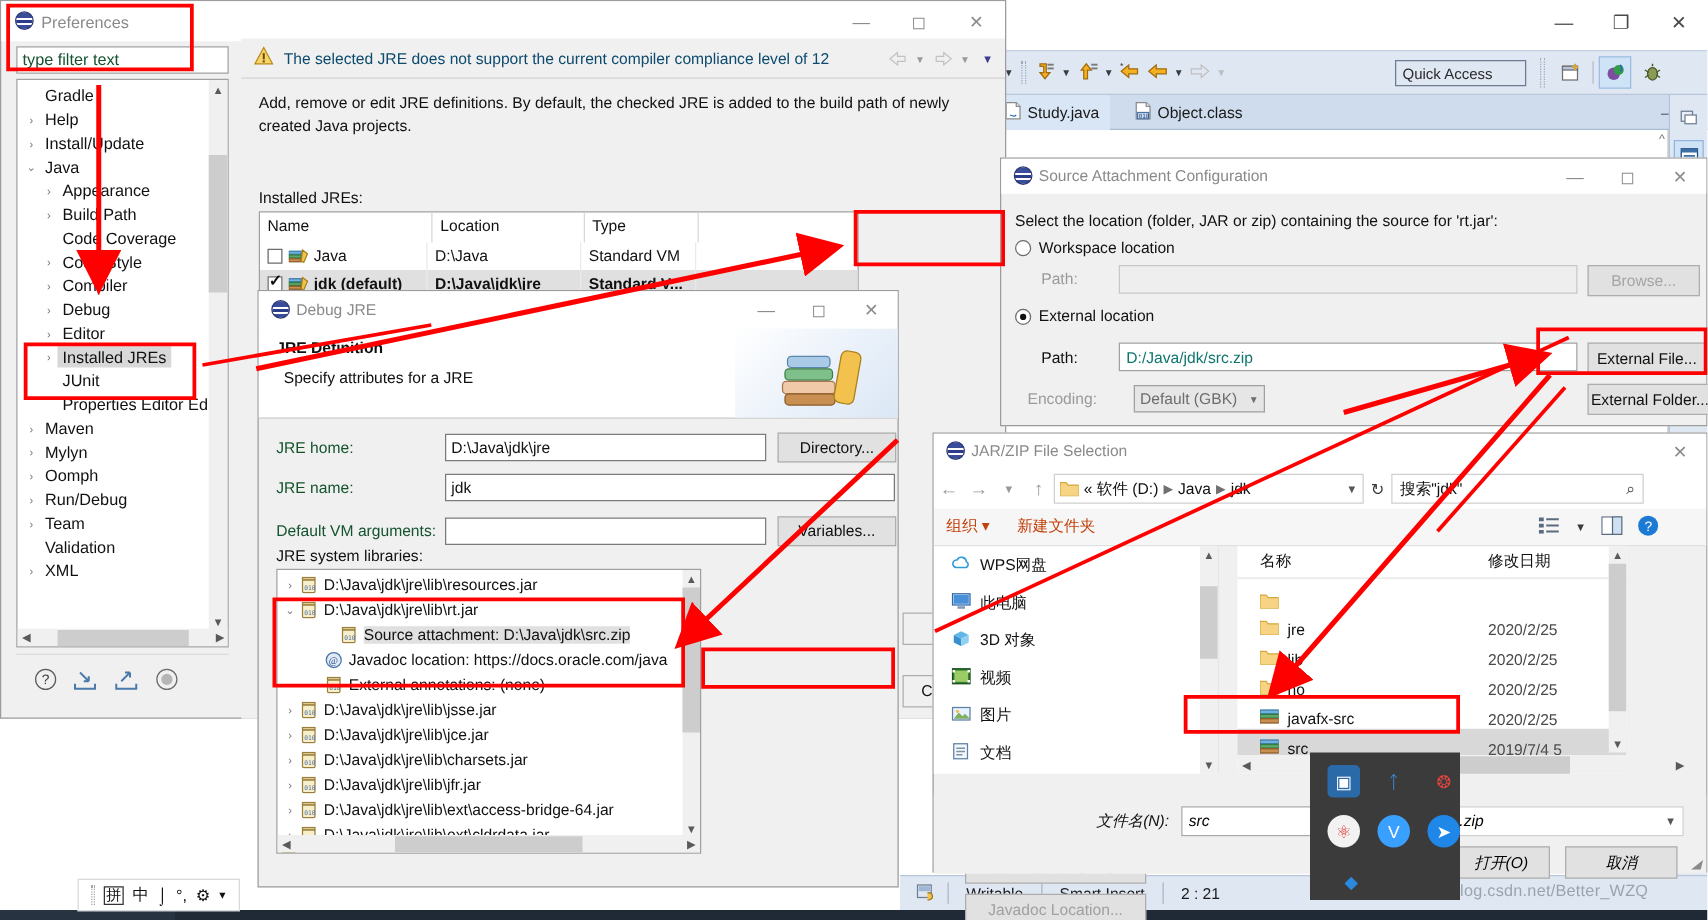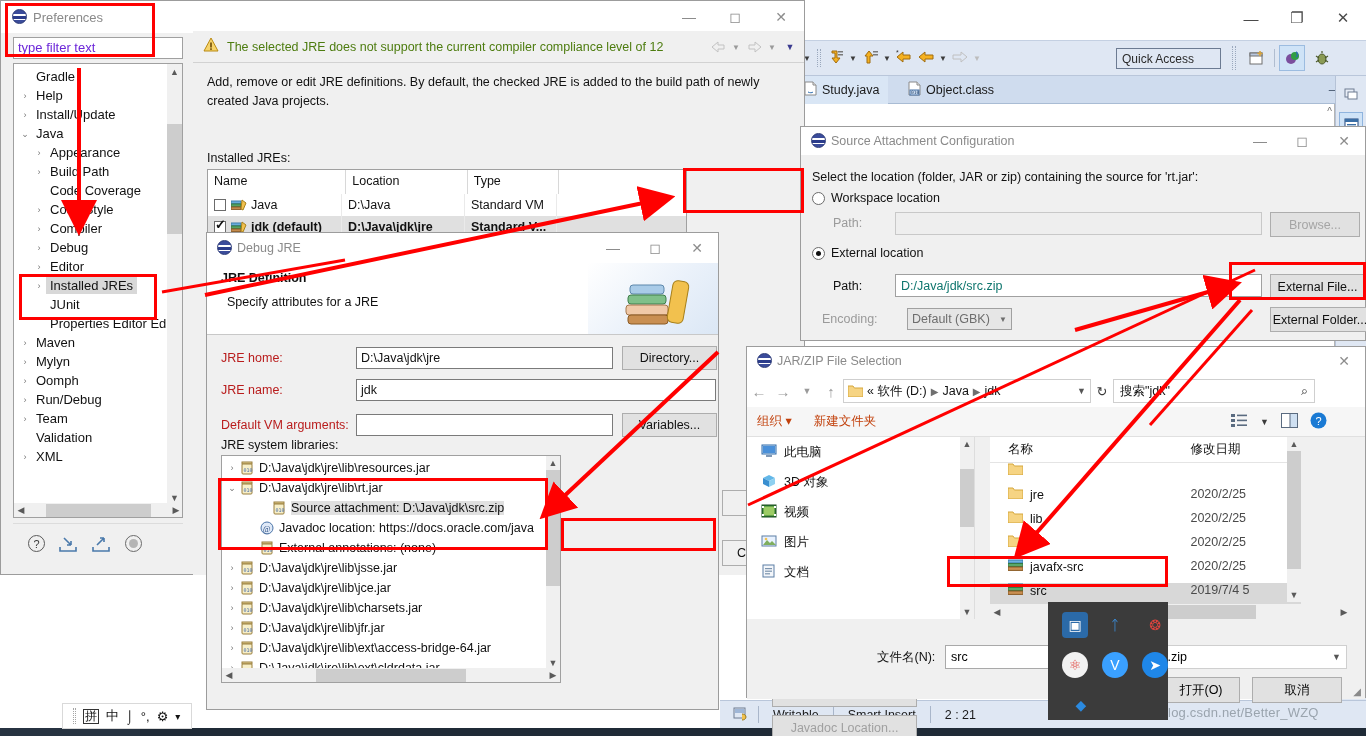--- a/index.html
+++ b/index.html
@@ -66,21 +66,21 @@
   .prefs-title { position:absolute; left:0; top:0; width:803px; height:32px; background:#ffffff;
                  display:flex; align-items:center; }
   .prefs-title .t { margin-left:32px; color:#8a8a8a; font-size:13px; }
   .ecl-globe { position:absolute; left:11px; top:8px; width:15px; height:15px; border-radius:50%;
                background:linear-gradient(180deg,#3b4c9b 0 34%, #ffffff 34% 48%, #2b3c8b 48% 66%, #ffffff 66% 78%, #3b4c9b 78% 100%);
                border:1px solid #2a3876; }
   .prefs-winbtns { position:absolute; right:0; top:0; height:32px; display:flex; }
   .prefs-winbtn { width:46px; height:32px; display:flex; align-items:center; justify-content:center; color:#8c8c8c; font-size:14px;}
 
   .filter-input { position:absolute; left:12px; top:36px; width:170px; height:22px;
-                  border:1px solid #a0a0a0; background:#ffffff; color:#6d28d9; font-size:13px;
+                  border:1px solid #a0a0a0; background:#ffffff; color:#14532d; font-size:13px;
                   padding:0 4px; line-height:20px; }
   .tree-panel { position:absolute; left:12px; top:62px; width:170px; height:455px;
                 background:#ffffff; border:1px solid #a0a0a0; overflow:hidden; }
   .tree-scroll { position:absolute; right:0; top:0; width:15px; height:441px; background:#f0f0f0; }
   .ts-up, .ts-dn { width:15px; height:15px; display:flex; align-items:center; justify-content:center; color:#5a5a5a; font-size:9px;}
   .ts-thumb { position:absolute; left:0; top:60px; width:15px; height:110px; background:#cdcdcd; }
   .tree-hscroll { position:absolute; left:0; bottom:0; width:169px; height:14px; background:#f0f0f0;
                   display:flex; align-items:center; justify-content:space-between; }
   .th-arrow { width:14px; height:14px; display:flex; align-items:center; justify-content:center; color:#5a5a5a; font-size:9px;}
   .th-thumb { height:13px; background:#cdcdcd; }
@@ -89,21 +89,21 @@
   .tnode.sel .lbl { background:#d8d8d8; padding:1px 4px; }
   .tnode .lbl { padding:1px 4px; }
 
   .prefs-bottom-icons { position:absolute; left:12px; top:522px; width:170px; height:42px;
                         background:#f0f0f0; border-top:1px solid #dcdcdc; display:flex; align-items:center;
                         gap:12px; padding-left:14px; }
 
   .prefs-right { position:absolute; left:192px; top:30px; width:611px; height:544px; background:#f0f0f0; }
   .warn-bar { position:absolute; left:0; top:0; width:611px; height:32px; background:#f0f0f0;
               border-bottom:1px solid #d2d2d2; display:flex; align-items:center; }
-  .warn-bar .msg { margin-left:8px; font-size:12.5px; color:#4d7c0f; }
+  .warn-bar .msg { margin-left:8px; font-size:12.5px; color:#0c4a6e; }
   .warn-nav { position:absolute; right:6px; top:0; height:32px; display:flex; align-items:center; gap:2px; }
   .wn { width:16px; height:22px; display:flex; align-items:center; justify-content:center; }
   .desc { position:absolute; left:14px; top:42px; width:585px; font-size:12.5px; color:#111; line-height:19px; }
   .lbl-jres { position:absolute; left:14px; top:120px; font-size:12.5px; color:#111; }
 
   .jre-table { position:absolute; left:14px; top:138px; width:480px; height:88px;
                border:1px solid #a0a0a0; background:#ffffff; }
   .jt-head { display:flex; height:24px; font-size:12.5px; color:#111; }
   .jt-head > div { border-right:1px solid #d8d8d8; padding:4px 6px; }
   .jt-row { display:flex; height:22px; font-size:12.5px; align-items:center; color:#111; }
@@ -124,21 +124,21 @@
   .ej-title { position:absolute; left:0; top:0; width:511px; height:30px; background:#ffffff; display:flex; align-items:center; }
   .ej-title .t { margin-left:30px; color:#8a8a8a; font-size:12.5px; }
   .ej-header { position:absolute; left:0; top:30px; width:511px; height:72px; background:#ffffff;
                border-bottom:1px solid #c8c8c8; }
   .ej-h1 { position:absolute; left:14px; top:8px; font-size:12.5px; font-weight:bold; color:#111; }
   .ej-h2 { position:absolute; left:20px; top:32px; font-size:12.5px; color:#111; }
   .ej-banner { position:absolute; right:0; top:0; width:130px; height:71px;
                background:linear-gradient(135deg,#ffffff 0%, #eaf1fa 55%, #dbe7f5 100%); }
   .books { position:absolute; right:16px; top:12px; width:78px; height:52px; }
   .ej-row { position:absolute; display:flex; align-items:center; }
-  .ej-lbl { font-size:12.5px; color:#b91c1c; }
+  .ej-lbl { font-size:12.5px; color:#14532d; }
   .ej-inp { border:1px solid #7a7a7a; background:#ffffff; height:22px; font-size:12.5px;
             padding:0 4px; display:flex; align-items:center; color:#111; }
   .lib-row { height:20px; display:flex; align-items:center; font-size:12.5px; color:#111; white-space:nowrap; }
   .lib-row .arw { width:16px; text-align:center; color:#767676; font-size:9px; flex:0 0 16px; }
   .lib-row.sel .txt { background:#e0e0e0; }
   .jar-ico { width:14px; height:14px; flex:0 0 14px; margin-right:5px; position:relative; }
   .ej-btns { position:absolute; left:565px; top:448px; width:145px; }
   .ejbtn { width:145px; height:26px; border:1px solid #adadad; background:#e1e1e1; font-size:12.5px;
            display:flex; align-items:center; justify-content:center; color:#111; margin-bottom:8px; }
   .ejbtn.dis { color:#a0a0a0; }
@@ -182,26 +182,26 @@
   .jz-tb-item { font-size:12.5px; color:#c2410c; display:flex; align-items:center; gap:4px; }
   .jz-left { position:absolute; left:0; top:90px; width:228px; height:182px; background:#ffffff;
              border-right:1px solid #dddddd; }
   .jz-left-row { height:30px; display:flex; align-items:center; font-size:12.5px; color:#111; padding-left:14px; gap:7px; }
   .jz-leftscroll { position:absolute; right:0; top:0; width:14px; height:182px; background:#f0f0f0; }
   .jz-right { position:absolute; left:243px; top:90px; width:311px; height:182px; background:#ffffff; }
   .jz-colhdr { height:26px; display:flex; align-items:center; font-size:12.5px; color:#111;
                border-bottom:1px solid #e4e4e4; }
   .jz-colhdr .c1 { width:216px; padding-left:18px; }
   .jz-colhdr .c2 { width:120px; }
-  .jz-frow { height:24px; display:flex; align-items:flex-start; font-size:12.5px; color:#111; }
+  .jz-frow { height:24px; display:flex; align-items:flex-end; font-size:12.5px; color:#111; }
   .jz-frow.sel { background:#d8d8d8; }
   .jz-frow .n { width:216px; display:flex; align-items:center; gap:7px; padding-left:18px; }
   .jz-frow .d { width:120px; color:#4a4a4a; }
   .folder-ico { width:15px; height:12px; position:relative; flex:0 0 15px; }
-  .jz-bottom { position:absolute; left:0; top:288px; width:618px; height:64px; background:#f0f0f0; }
+  .jz-bottom { position:absolute; left:0; top:288px; width:618px; height:64px; background:#f0f0f0;font-style:italic; }
   .jz-fname-lbl { position:absolute; left:130px; top:14px; font-size:12.5px; color:#111; }
   .jz-fname { position:absolute; left:198px; top:10px; width:195px; height:24px; border:1px solid #a9a9a9;
               background:#fff; font-size:12.5px; padding:0 5px; display:flex; align-items:center; }
   .jz-ftype { position:absolute; left:395px; top:10px; width:205px; height:24px; border:1px solid #cfcfcf;
               background:#fff; font-size:12.5px; padding:0 5px; display:flex; align-items:center;
               justify-content:space-between; }
   .jz-open { position:absolute; left:415px; top:42px; width:78px; height:26px; border:1px solid #adadad;
              background:#e1e1e1; font-size:12.5px; display:flex; align-items:center; justify-content:center; }
   .jz-cancel { position:absolute; left:505px; top:42px; width:90px; height:26px; border:1px solid #adadad;
                background:#e1e1e1; font-size:12.5px; display:flex; align-items:center; justify-content:center; }
@@ -876,20 +876,26 @@
             </svg>
         </span>
       </span>
       <div style="width:6px"></div>
     </div>
 
     <div class="jz-left">
       <div id="jz-sidebar">
           <div class="jz-left-row">
      <span><svg width="16" height="14" viewBox="0 0 16 14">
+                <path d="M4 10a3 3 0 0 1 .6-6 4 4 0 0 1 7.5 1.3A2.6 2.6 0 0 1 12 10z" fill="#fff" stroke="#2e9ad6" stroke-width="1.3"></path>
+              </svg></span>
+     <span>WPS网盘</span>
+   </div>
+          <div class="jz-left-row">
+     <span><svg width="16" height="14" viewBox="0 0 16 14">
                 <rect x="1" y="1" width="14" height="9" fill="#cfe3f7" stroke="#2f6aa8"></rect>
                 <rect x="2" y="2" width="12" height="7" fill="#4a90d9"></rect>
                 <rect x="5" y="11" width="6" height="2" fill="#7f98b5"></rect>
               </svg></span>
      <span>此电脑</span>
    </div>
           <div class="jz-left-row">
      <span><svg width="16" height="14" viewBox="0 0 16 14">
                 <path d="M8 1l6 3-6 3-6-3z" fill="#63b7e8"></path>
                 <path d="M2 4v6l6 3V7z" fill="#3a8fd0"></path>

